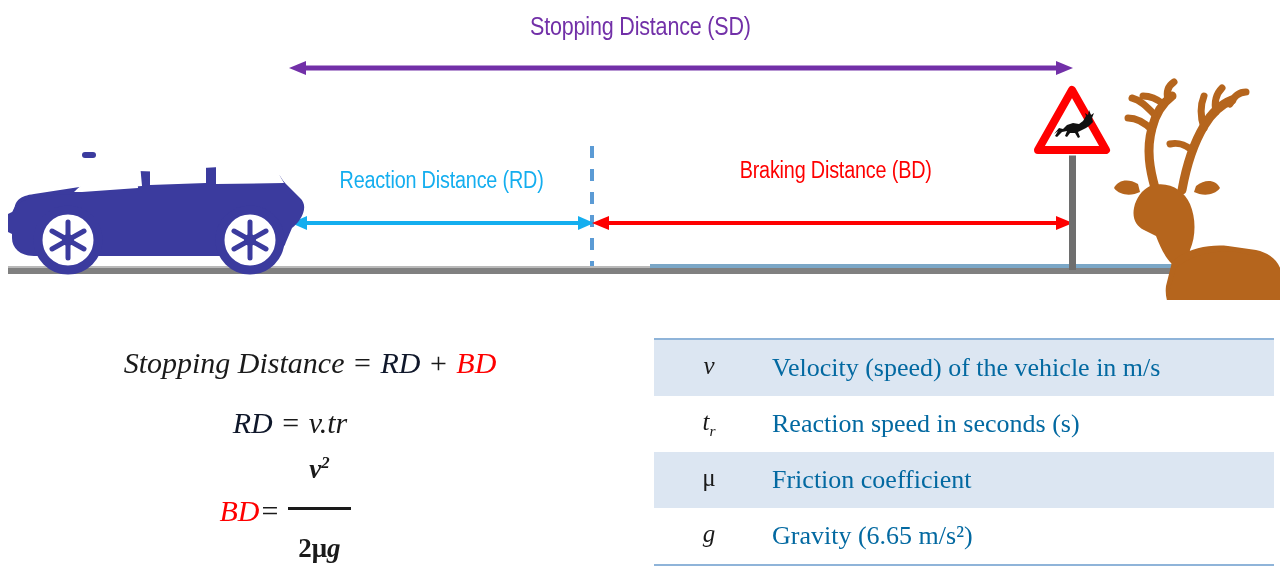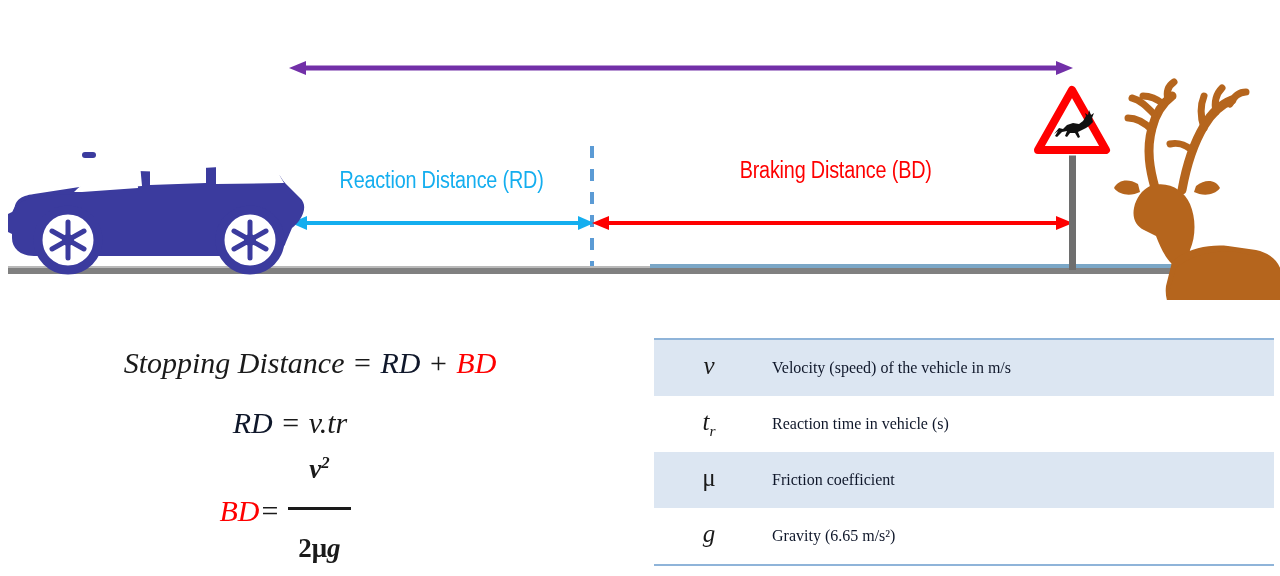--- a/index.html
+++ b/index.html
@@ -170,22 +170,22 @@
     width: 110px;
     text-align: center;
     font-family: "Liberation Serif", "DejaVu Serif", serif;
     font-style: italic;
     font-size: 25px;
     color: #1a1a1a;
   }
   .legend td.sym .upr { font-style: normal; }
   .legend td.desc {
     font-family: "Liberation Serif", "DejaVu Serif", serif;
-    font-size: 16px;
-    color: #0f172a;
+    font-size: 26px;
+    color: #0369a1;
     padding-left: 8px;
     margin-top: 19px;
   }
 </style>
 </head>
 <body>
 
 <div class="stage">
 
   <svg id="scene" width="1280" height="300" viewBox="0 0 1280 300">
@@ -350,20 +350,23 @@
 
       <path d="M 1186 320 L 1192 374 L 1186 414 L 1180 448 L 1168 470 L 1182 472 L 1196 448 L 1204 410 L 1208 368 L 1204 320 Z"></path>
       <path d="M 1214 322 L 1218 372 L 1224 414 L 1228 452 L 1222 470 L 1236 470 L 1240 446 L 1236 404 L 1230 360 L 1230 322 Z"></path>
       <path d="M 1256 316 L 1262 356 L 1266 400 L 1262 442 L 1252 466 L 1266 468 L 1278 438 L 1280 396 L 1276 352 L 1272 314 Z"></path>
       <path d="M 1240 318 L 1246 360 L 1248 404 L 1244 444 L 1236 468 L 1250 468 L 1258 440 L 1260 400 L 1256 358 L 1252 316 Z"></path>
 
       <path d="M 1282 266 C 1290 262, 1296 266, 1296 274 C 1296 282, 1290 288, 1282 286 Z"></path>
     </g>
   </svg>
 
+  <div id="label-sd" class="dist-label">
+    <span>Stopping Distance (SD)</span>
+  </div>
   <div id="label-rd" class="dist-label">
     <span>Reaction Distance (RD)</span>
   </div>
   <div id="label-bd" class="dist-label">
     <span>Braking Distance (BD)</span>
   </div>
 
   <div class="formulas">
 
     <div id="formula-sd" class="math">
@@ -395,21 +398,21 @@
 
   <div class="legend">
     <table>
       <tbody>
         <tr class="shaded">
           <td class="sym"><span>v</span><span class="sub"></span></td>
           <td class="desc">Velocity (speed) of the vehicle in m/s</td>
         </tr>
         <tr>
           <td class="sym"><span>t</span><span class="sub">r</span></td>
-          <td class="desc">Reaction time in vehicle (s)</td>
+          <td class="desc">Reaction speed in seconds (s)</td>
         </tr>
         <tr class="shaded">
           <td class="sym"><span class="upr">μ</span><span class="sub"></span></td>
           <td class="desc">Friction coefficient</td>
         </tr>
         <tr>
           <td class="sym"><span>g</span><span class="sub"></span></td>
           <td class="desc">Gravity (6.65 m/s²)</td>
         </tr>
       </tbody>

